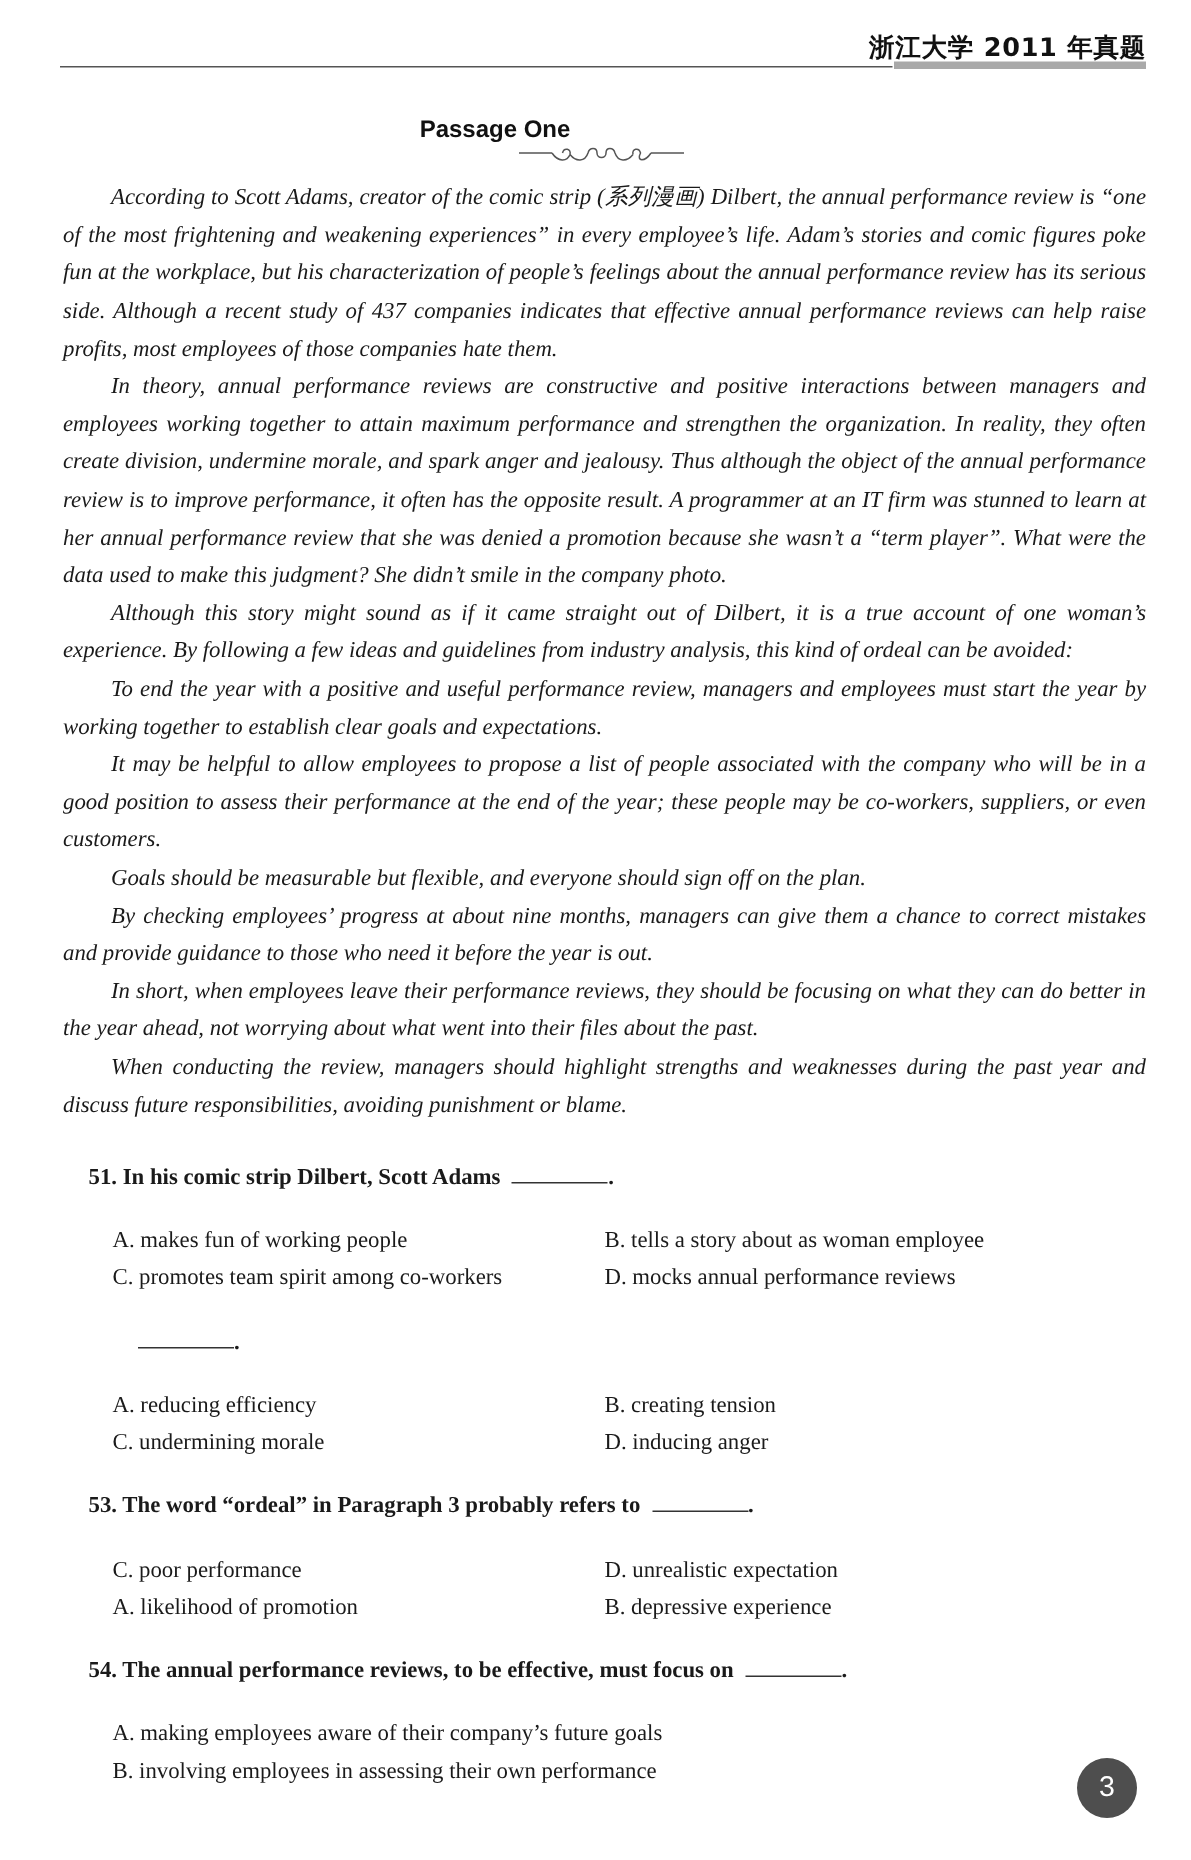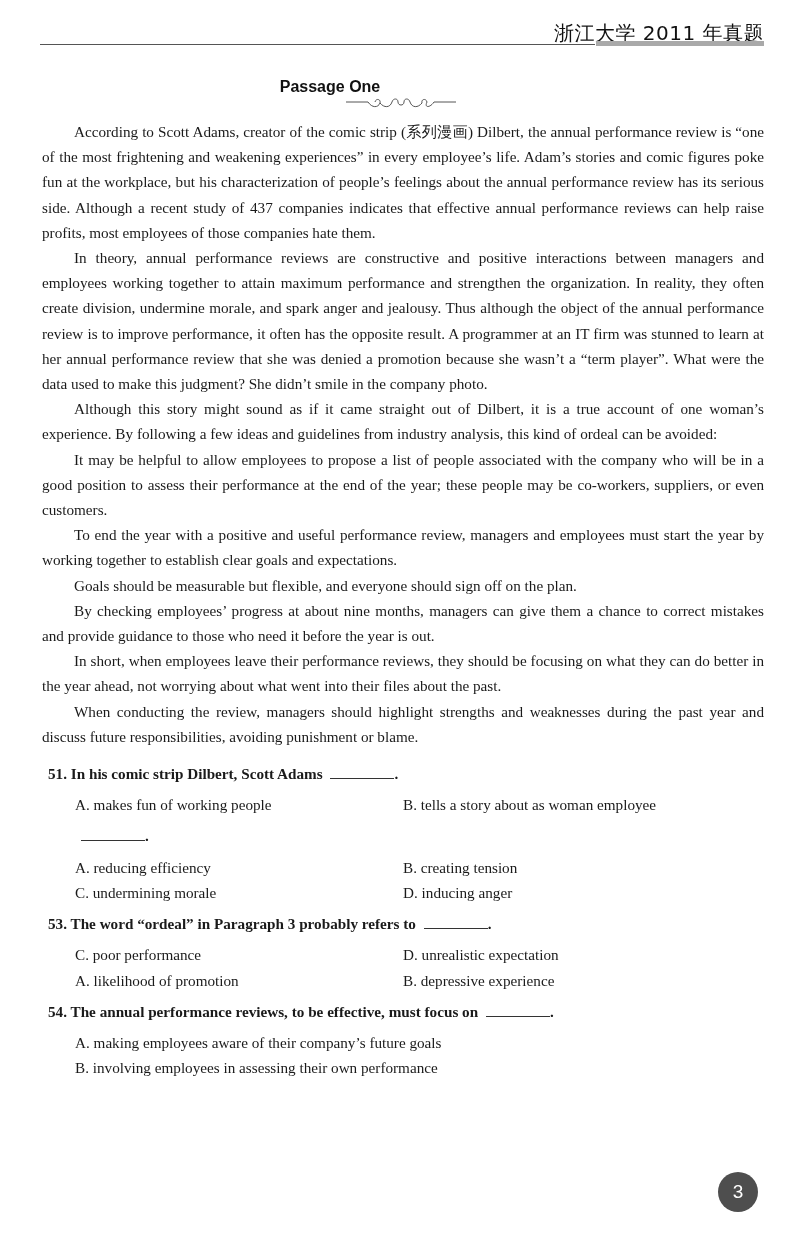--- a/index.html
+++ b/index.html
@@ -1,27 +1,27 @@
 <!DOCTYPE html>
 <html><head>
 <meta charset="utf-8">
 <style>
   html, body { margin: 0; padding: 0; background: #ffffff; }
   body { width: 794px; height: 1240px; position: relative; overflow: hidden;
          font-family: "Liberation Serif", "DejaVu Serif", serif; color: #1a1a1a; }
-  .header-title { position: absolute; right: 30px; top: 20px; font-size: 20px; font-weight: normal;
+  .header-title { position: absolute; right: 30px; top: 20px; font-size: 17px; font-weight: bold;
                   font-family: "DejaVu Sans", "Liberation Sans", sans-serif; letter-spacing: 0.5px; color:#111; }
   .header-rule { position: absolute; left: 40px; top: 44px; width: 555px; height: 1px; background: #555; }
   .header-bar { position: absolute; left: 596px; top: 41px; width: 168px; height: 5px; background: #a9a9a9; }
   .passage-title { position: absolute; left: 0; width: 660px; top: 78px; text-align: center;
                    font-family: "Liberation Sans", "DejaVu Sans", sans-serif; font-weight: bold; font-size: 16px; color:#111; }
   .ornament { position: absolute; left: 346px; top: 96px; width: 110px; height: 14px; }
   .content { position: absolute; left: 42px; top: 119px; width: 722px; font-size: 15.2px; line-height: 25.2px; }
-  .para { margin: 0; text-align: justify; text-indent: 32px; }
-  .q-stem { font-weight: bold; margin: 6px; position: relative; padding-left: 0; }
+  .para { margin: 0; text-align: justify; text-indent: 32px; font-style: italic; }
+  .q-stem { font-weight: bold; margin: 17px; position: relative; padding-left: 0; }
   .q-stem.wrap { text-align: justify; text-align-last: left; }
   .opt-row { display: flex; margin: 0; padding-left: 33px; }
   .opt { width: 328px; }
   .opt-full { padding-left: 33px; margin: 0; }
   .blank { display: inline-block; width: 64px; border-bottom: 1px solid #333; height: 14px; vertical-align: baseline; margin-left: 4px; }
   .page-num { position: absolute; left: 718px; top: 1172px; width: 40px; height: 40px; border-radius: 50%;
               background: #4e4e4e; color: #fff; font-family: "Liberation Sans", sans-serif; font-size: 19px;
               display: flex; align-items: center; justify-content: center; }
 </style>
 </head>
@@ -35,38 +35,42 @@
 <svg class="ornament" viewBox="0 0 110 14">
   <line x1="0" y1="6" x2="22" y2="6" stroke="#555" stroke-width="1"></line>
   <line x1="88" y1="6" x2="110" y2="6" stroke="#555" stroke-width="1"></line>
   <path d="M22 6 C26 12, 32 12, 34 7 C35 3, 30 2, 29 6 M34 7 C38 12,44 12,46 6 C47 2,52 2,52 6 C52 10,58 10,58 6 C58 2,63 2,64 6 C66 12,72 12,76 7 M76 7 C75 3,80 2,81 6 C78 12,84 12,88 6" fill="none" stroke="#555" stroke-width="1"></path>
 </svg>
 
 <div class="content">
   <p class="para">According to Scott Adams, creator of the comic strip (系列漫画) Dilbert, the annual performance review is “one of the most frightening and weakening experiences” in every employee’s life. Adam’s stories and comic figures poke fun at the workplace, but his characterization of people’s feelings about the annual performance review has its serious side. Although a recent study of 437 companies indicates that effective annual performance reviews can help raise profits, most employees of those companies hate them.</p>
   <p class="para">In theory, annual performance reviews are constructive and positive interactions between managers and employees working together to attain maximum performance and strengthen the organization. In reality, they often create division, undermine morale, and spark anger and jealousy. Thus although the object of the annual performance review is to improve performance, it often has the opposite result. A programmer at an IT firm was stunned to learn at her annual performance review that she was denied a promotion because she wasn’t a “term player”. What were the data used to make this judgment? She didn’t smile in the company photo.</p>
   <p class="para">Although this story might sound as if it came straight out of Dilbert, it is a true account of one woman’s experience. By following a few ideas and guidelines from industry analysis, this kind of ordeal can be avoided:</p>
+  <p class="para">To end the year with a positive and useful performance review, managers and employees must start the year by working together to establish clear goals and expectations.</p>
   <p class="para">It may be helpful to allow employees to propose a list of people associated with the company who will be in a good position to assess their performance at the end of the year; these people may be co-workers, suppliers, or even customers.</p>
-  <p class="para">To end the year with a positive and useful performance review, managers and employees must start the year by working together to establish clear goals and expectations.</p>
   <p class="para">Goals should be measurable but flexible, and everyone should sign off on the plan.</p>
   <p class="para">By checking employees’ progress at about nine months, managers can give them a chance to correct mistakes and provide guidance to those who need it before the year is out.</p>
   <p class="para">In short, when employees leave their performance reviews, they should be focusing on what they can do better in the year ahead, not worrying about what went into their files about the past.</p>
   <p class="para">When conducting the review, managers should highlight strengths and weaknesses during the past year and discuss future responsibilities, avoiding punishment or blame.</p>
 
   <div style="height:6px"></div>
 
   <div>
     <p class="q-stem">
       <span>51.</span>
       <span>In his comic strip Dilbert, Scott Adams</span>
       <span class="blank"></span><span>.</span>
     </p>
     <div class="opt-row">
       <span class="opt">A. makes fun of working people</span>
       <span>B. tells a story about as woman employee</span>
+    </div>
+    <div class="opt-row">
+      <span class="opt">C. promotes team spirit among co-workers</span>
+      <span>D. mocks annual performance reviews</span>
     </div>
   </div>
 
   <div>
     <p class="q-stem" style="padding-left:33px;">
       <span class="blank" style="margin-left:0"></span><span>.</span>
     </p>
     <div class="opt-row">
       <span class="opt">A. reducing efficiency</span>
       <span>B. creating tension</span>

